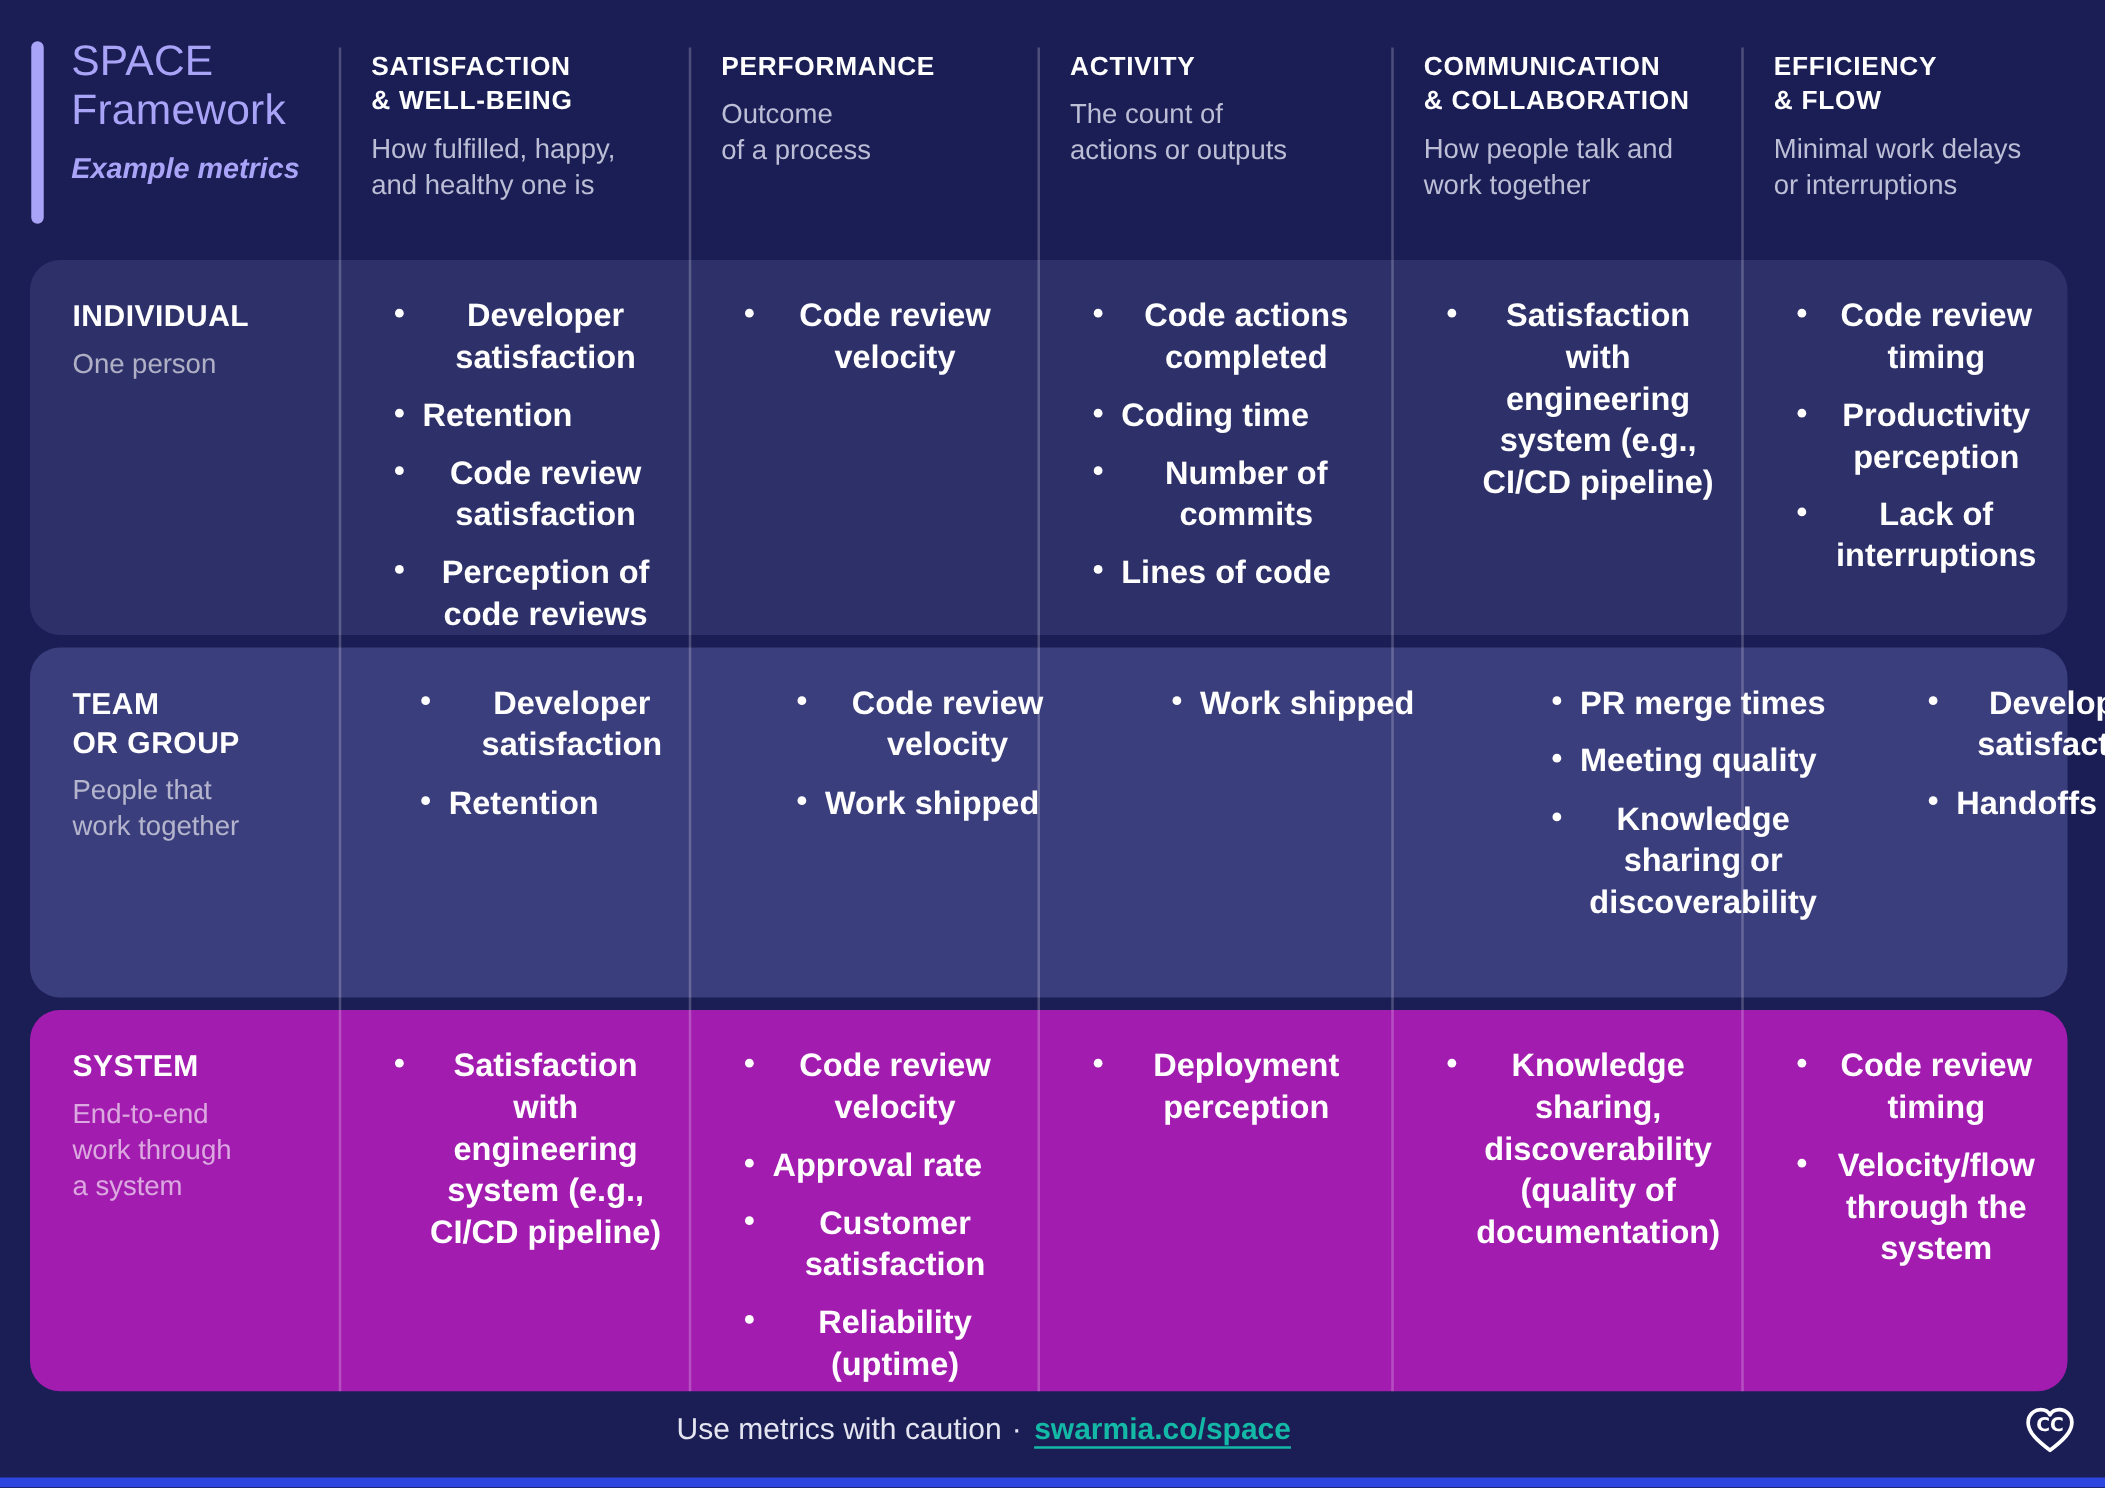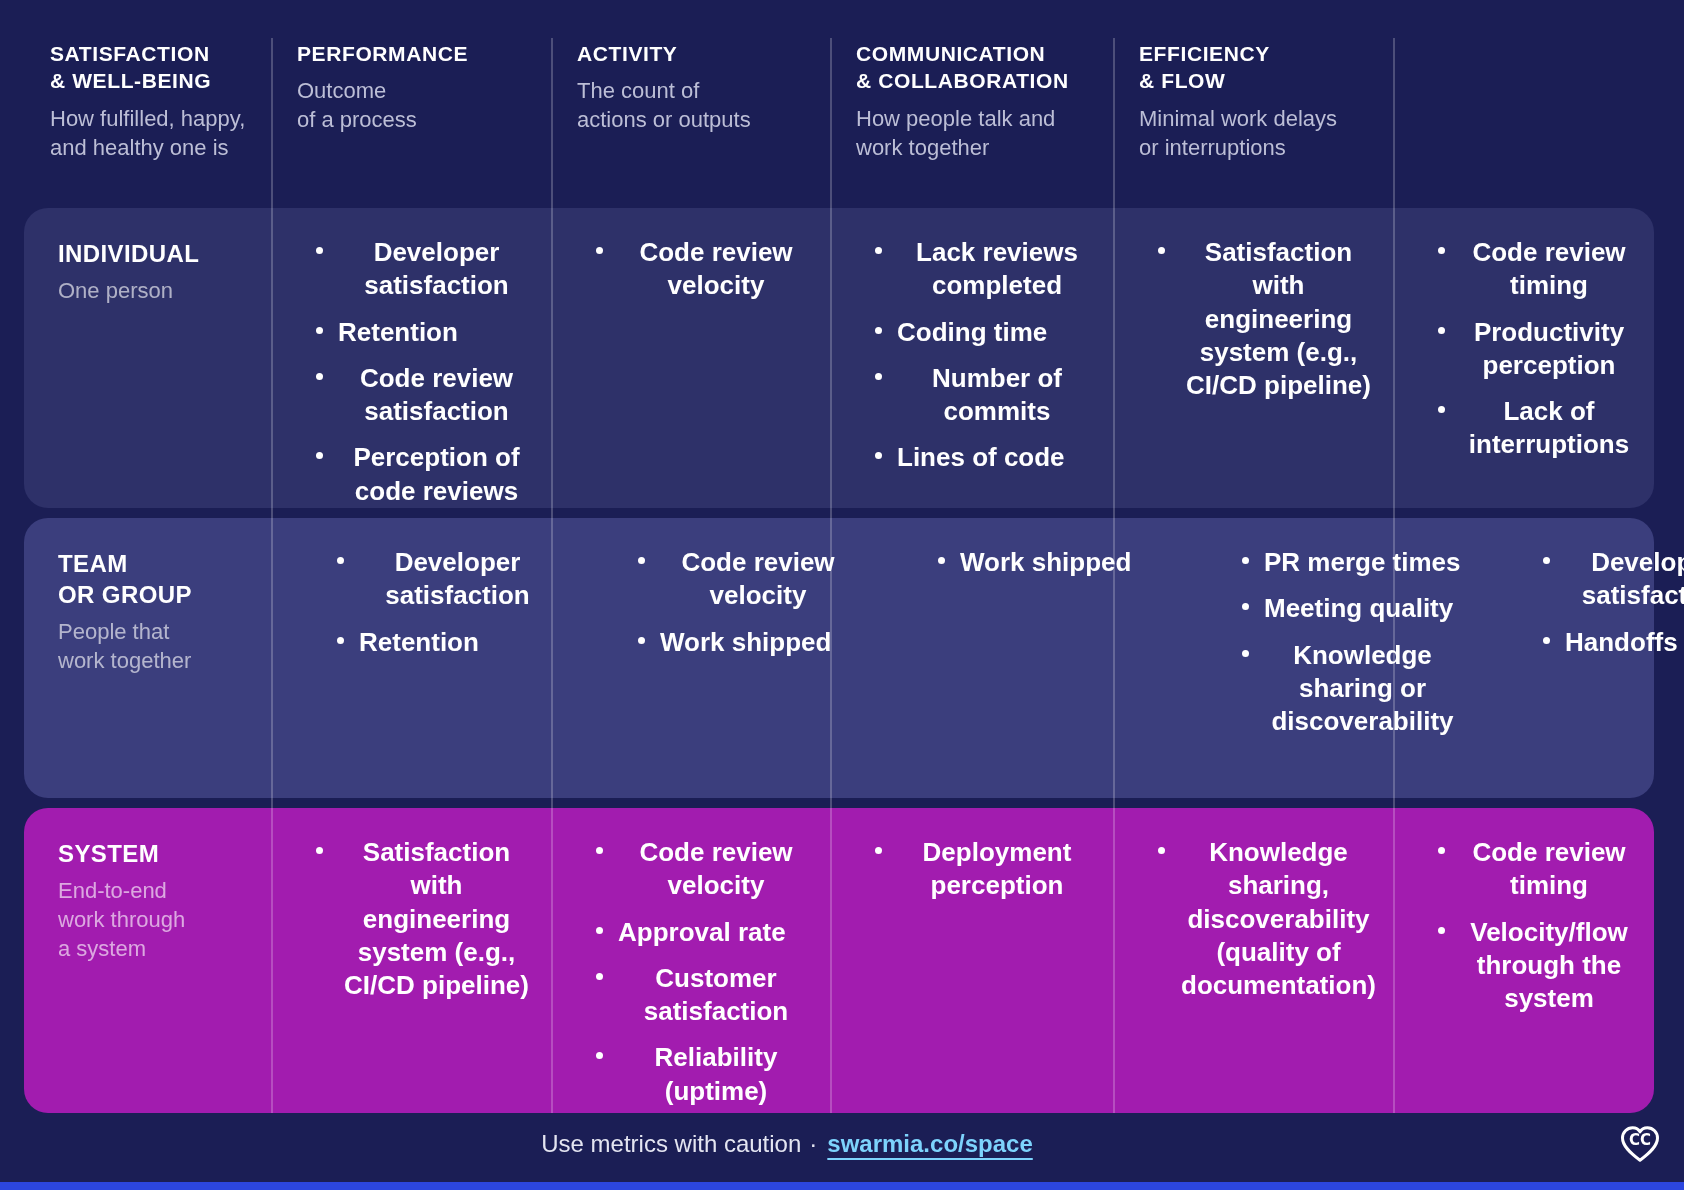--- a/index.html
+++ b/index.html
@@ -81,37 +81,45 @@
   .d1 { left:271px; } .d2 { left:551px; } .d3 { left:830px; }
   .d4 { left:1113px; } .d5 { left:1393px; }
 
   
   .footer {
     position:absolute; left:0; top:1130px; width:1574px;
     text-align:center; font-size:24px; color:#e4e5f1; font-weight:400;
   }
   .footer .sep { margin:0 10px 0 8px; }
   .footer .link {
-    font-weight:700; color:#7dd3fc; text-decoration:underline;
+    font-weight:700; color:#14b8a6; text-decoration:underline;
     text-underline-offset:6px; text-decoration-thickness:2px;
     cursor:pointer;
   }
   .cc-badge { position:absolute; left:1620px; top:1124px; width:40px; height:40px; }
 
   .bottom-strip {
     position:absolute; left:0; bottom:0; width:100%; height:8px;
     background:#2c46df;
   }
 </style>
 </head>
 <body>
 
 <div class="table-wrap">
 
   <div class="grid-row thead">
+    <div class="corner">
+      <div class="accent-bar"></div>
+      <div class="title-block">
+        <h1 class="page-title">SPACE
+Framework</h1>
+        <div class="page-subtitle">Example metrics</div>
+      </div>
+    </div>
     <div class="col-head">
       <div class="col-title">SATISFACTION
 &amp; WELL-BEING</div>
       <div class="col-desc">How fulfilled, happy,
 and healthy one is</div>
     </div>
     <div class="col-head">
       <div class="col-title">PERFORMANCE</div>
       <div class="col-desc">Outcome
 of a process</div>
@@ -165,21 +173,21 @@
           <li class="metric">
             <span class="dot"></span>
             <span>Code review velocity</span>
           </li>
         </ul>
       </div>
     <div class="cell">
         <ul class="metrics">
           <li class="metric">
             <span class="dot"></span>
-            <span>Lack reviews completed</span>
+            <span>Code actions completed</span>
           </li>
           <li class="metric">
             <span class="dot"></span>
             <span>Coding time</span>
           </li>
           <li class="metric">
             <span class="dot"></span>
             <span>Number of commits</span>
           </li>
           <li class="metric">

